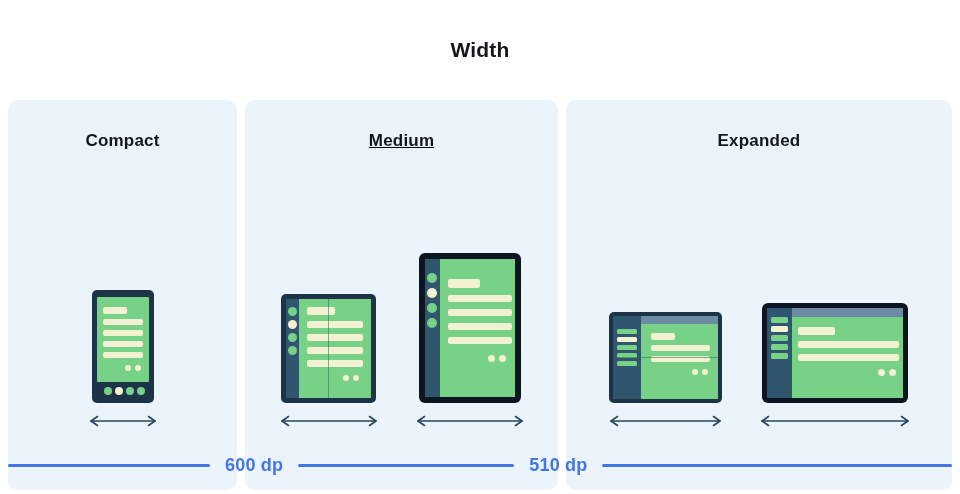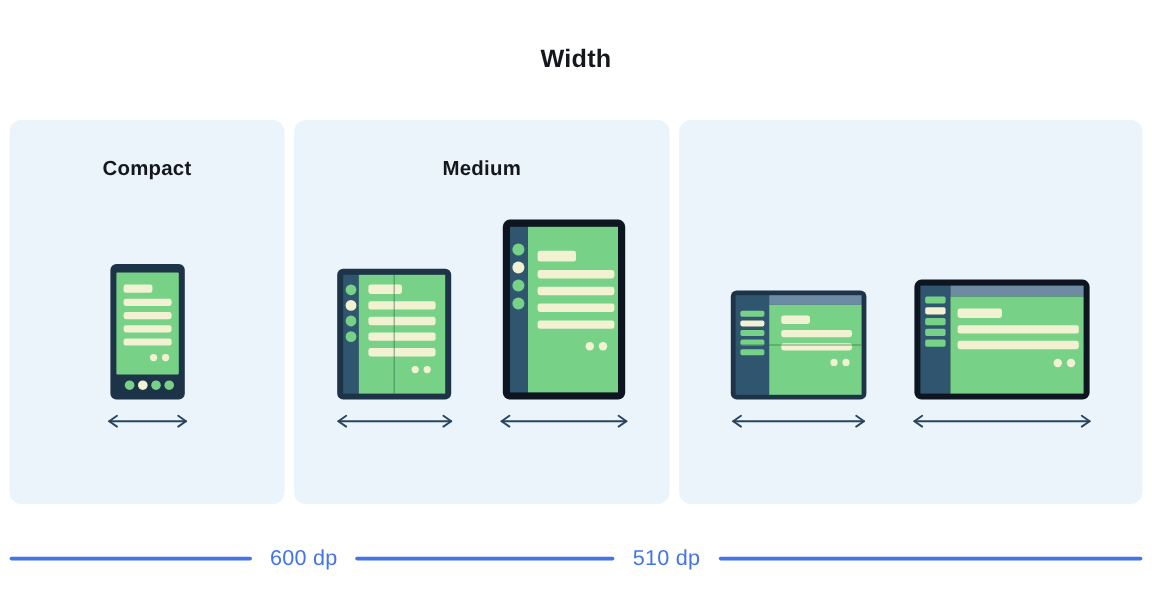--- a/index.html
+++ b/index.html
@@ -5,24 +5,24 @@
   * { margin:0; padding:0; box-sizing:border-box; }
   html,body { width:960px; height:494px; background:#ffffff; font-family:"Liberation Sans",sans-serif; }
   .canvas { position:relative; width:960px; height:494px; overflow:hidden; }
 
   
   .header { position:absolute; top:26px; left:0; right:0; text-align:center;margin-top:12px; }
   .title { font-size:21px; font-weight:700; color:var(--title_text); letter-spacing:.2px; }
   .subtitle { font-size:20px; font-weight:700; color:var(--subtitle_text); margin-top:7px; letter-spacing:.3px; }
 
   
-  .panels { position:absolute; top:100px; left:8px; right:8px; height:320px; display:flex; gap:8px; }
+  .panels { position:absolute; top:100px; left:8px; right:8px; height:390px; display:flex; gap:8px; }
   .panel { background:var(--panel_bg); border-radius:10px; position:relative; }
   .panel-compact { width:229px; }
-  .panel-medium  { width:313px; }
+  .panel-medium  { width:313px;text-decoration:underline; }
   .panel-expanded{ flex:1; }
   .panel-label { text-align:center; margin-top:31px; font-size:17px; font-weight:700; color:var(--title_text); letter-spacing:.2px; }
 
   .figures { position:absolute; left:0; right:0; bottom:62px; display:flex; justify-content:center; align-items:flex-end; gap:36px; }
   .figure { display:flex; flex-direction:column; align-items:center; }
   .arrow { margin-top:11px; display:block; }
   .arrow line, .arrow polyline { stroke:var(--arrow); stroke-width:1.6; fill:none; stroke-linecap:round; stroke-linejoin:round; }
 
   
   .device { position:relative; display:flex; }
@@ -83,21 +83,21 @@
   .laptop .content { flex:1; background:var(--screen_green); padding:10px 4px 0 6px; display:flex; flex-direction:column; gap:6px; }
   .laptop .bar { height:7px; }
   .laptop .bar.heading { width:37px; height:8px; }
   .laptop .dots { padding-right:3px; }
   .laptop .dot-sm { width:7px; height:7px; }
 
   
   .ruler { position:absolute; left:8px; right:8px; top:453px; height:24px; display:flex; align-items:center; }
   .seg { height:3px; background:var(--ruler_blue); border-radius:2px; flex:none; }
   .seg1 { width:202px; } .seg2 { width:216px; } .seg3 { flex:1; }
-  .ruler-label { color:var(--ruler_blue); font-weight:400; font-size:18px; margin:0 15px; white-space:nowrap; letter-spacing:.2px; }
+  .ruler-label { color:var(--ruler_blue); font-weight:700; font-size:18px; margin:0 15px; white-space:nowrap; letter-spacing:.2px; }
 </style>
 </head>
 <body>
 
 <div class="canvas">
 
   <div class="header">
     <div class="title">Width</div>
   </div>
 
@@ -191,20 +191,21 @@
             <line x1="3" y1="7" x2="107" y2="7"></line>
             <polyline points="9.5,2.5 3,7 9.5,11.5"></polyline>
             <polyline points="100.5,2.5 107,7 100.5,11.5"></polyline>
           </svg>
         </div>
 
       </div>
     </div>
 
     <div class="panel panel-expanded">
+      <div class="panel-label">Expanded</div>
       <div class="figures">
 
         <div class="figure">
           <div class="device fold-l">
             <div class="rail">
               <span class="sbar c-green"></span>
               <span class="sbar c-cream"></span>
               <span class="sbar c-green"></span>
               <span class="sbar c-green"></span>
               <span class="sbar c-green"></span>

